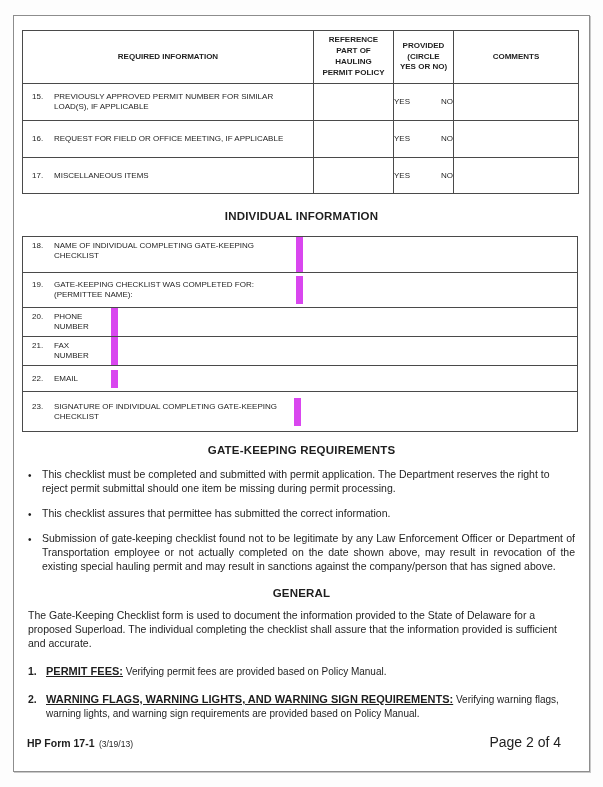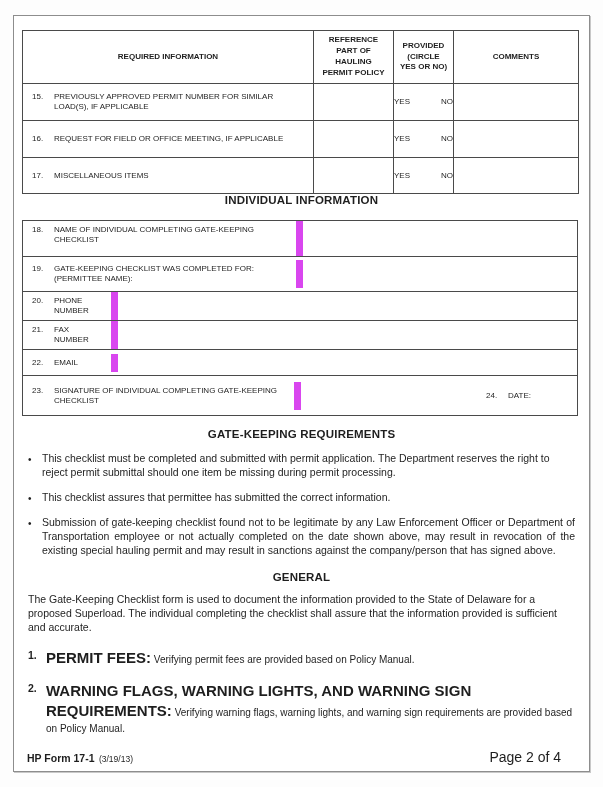--- a/index.html
+++ b/index.html
@@ -18,21 +18,21 @@
   tr.datarow { height:37px; }
   tr.datarow.last { height:36px; }
   td.lbl { vertical-align:middle; padding:4px 6px 4px 9px; }
   .lblflex { display:flex; line-height:1.25; }
   .num { width:22px; flex:none; }
   .ltext { flex:1; }
   .yn { display:flex; flex-direction:row; justify-content:space-between; align-items:center; height:27px; line-height:1;gap:25px; }
 
   
   h2.sec { text-align:center; font-size:11.5px; font-weight:bold; letter-spacing:.2px; }
-  h2.individual { }
+  h2.individual { margin-top:16px; }
   h2.gatekeeping { margin-top:12px; }
   h2.general { margin-top:13px;text-align:center; }
 
   
   .info-tbl { width:556px; margin:14px 0 0 8px; border:1px solid #4a4a4a; }
   .irow { display:flex; }
   .irow + .irow { border-top:1px solid #4a4a4a;align-items:center; }
   .icell { font-size:8px; }
   .icell.ilabel { border-right:7px solid #d946ef; padding:4px 6px 4px 9px; }
   .icell.ival { flex:1; }
@@ -48,21 +48,21 @@
 
   
   .bullets { margin-top:12px; padding:0 14px; }
   .bullet { display:flex; font-size:10.5px; line-height:1.33; margin-bottom:11px; }
   .bullet .dot { width:14px; flex:none; font-size:10px; padding-top:1px; }
   .bullet .btext { flex:1; }
   .bullet.justify .btext { text-align:justify; }
   p.intro { font-size:10.5px; line-height:1.33; padding:0 14px; margin-top:10px; }
   .gitem { display:flex; padding:0 14px; margin-top:13px; font-size:10px; line-height:1.35; }
   .gitem .gnum { width:18px; flex:none; font-weight:bold; font-size:10.5px; }
-  .gitem b { font-size:15px; }
+  .gitem b { font-size:11px;text-decoration:underline; }
 
   
   .footer { display:flex; justify-content:space-between; align-items:baseline; padding:0 28px 0 13px; margin-top:13px; }
   .footer .fleft b { font-size:10.5px; }
   .footer .fleft .rev { font-size:8.5px; }
   .footer .fright { font-size:14px; }
 </style>
 </head>
 <body>
 
@@ -187,26 +187,20 @@
       <div class="icell ival"></div>
     </div>
     <div class="irow r23">
       <div class="icell ilabel">
         <div class="lblflex">
           <span class="num">23.</span>
           <span class="ltext">SIGNATURE OF INDIVIDUAL COMPLETING GATE-KEEPING CHECKLIST</span>
         </div>
       </div>
       <div class="icell sig"></div>
-      <div class="icell datecell">
-        <div class="lblflex">
-          <span class="num">24.</span>
-          <span class="ltext">DATE:</span>
-        </div>
-      </div>
     </div>
   </div>
 
   <h2 class="sec gatekeeping">GATE-KEEPING REQUIREMENTS</h2>
 
   <div class="bullets">
     <div class="bullet">
       <span class="dot">•</span>
       <span class="btext">This checklist must be completed and submitted with permit application. The Department reserves the right to reject permit submittal should one item be missing during permit processing.</span>
     </div>

